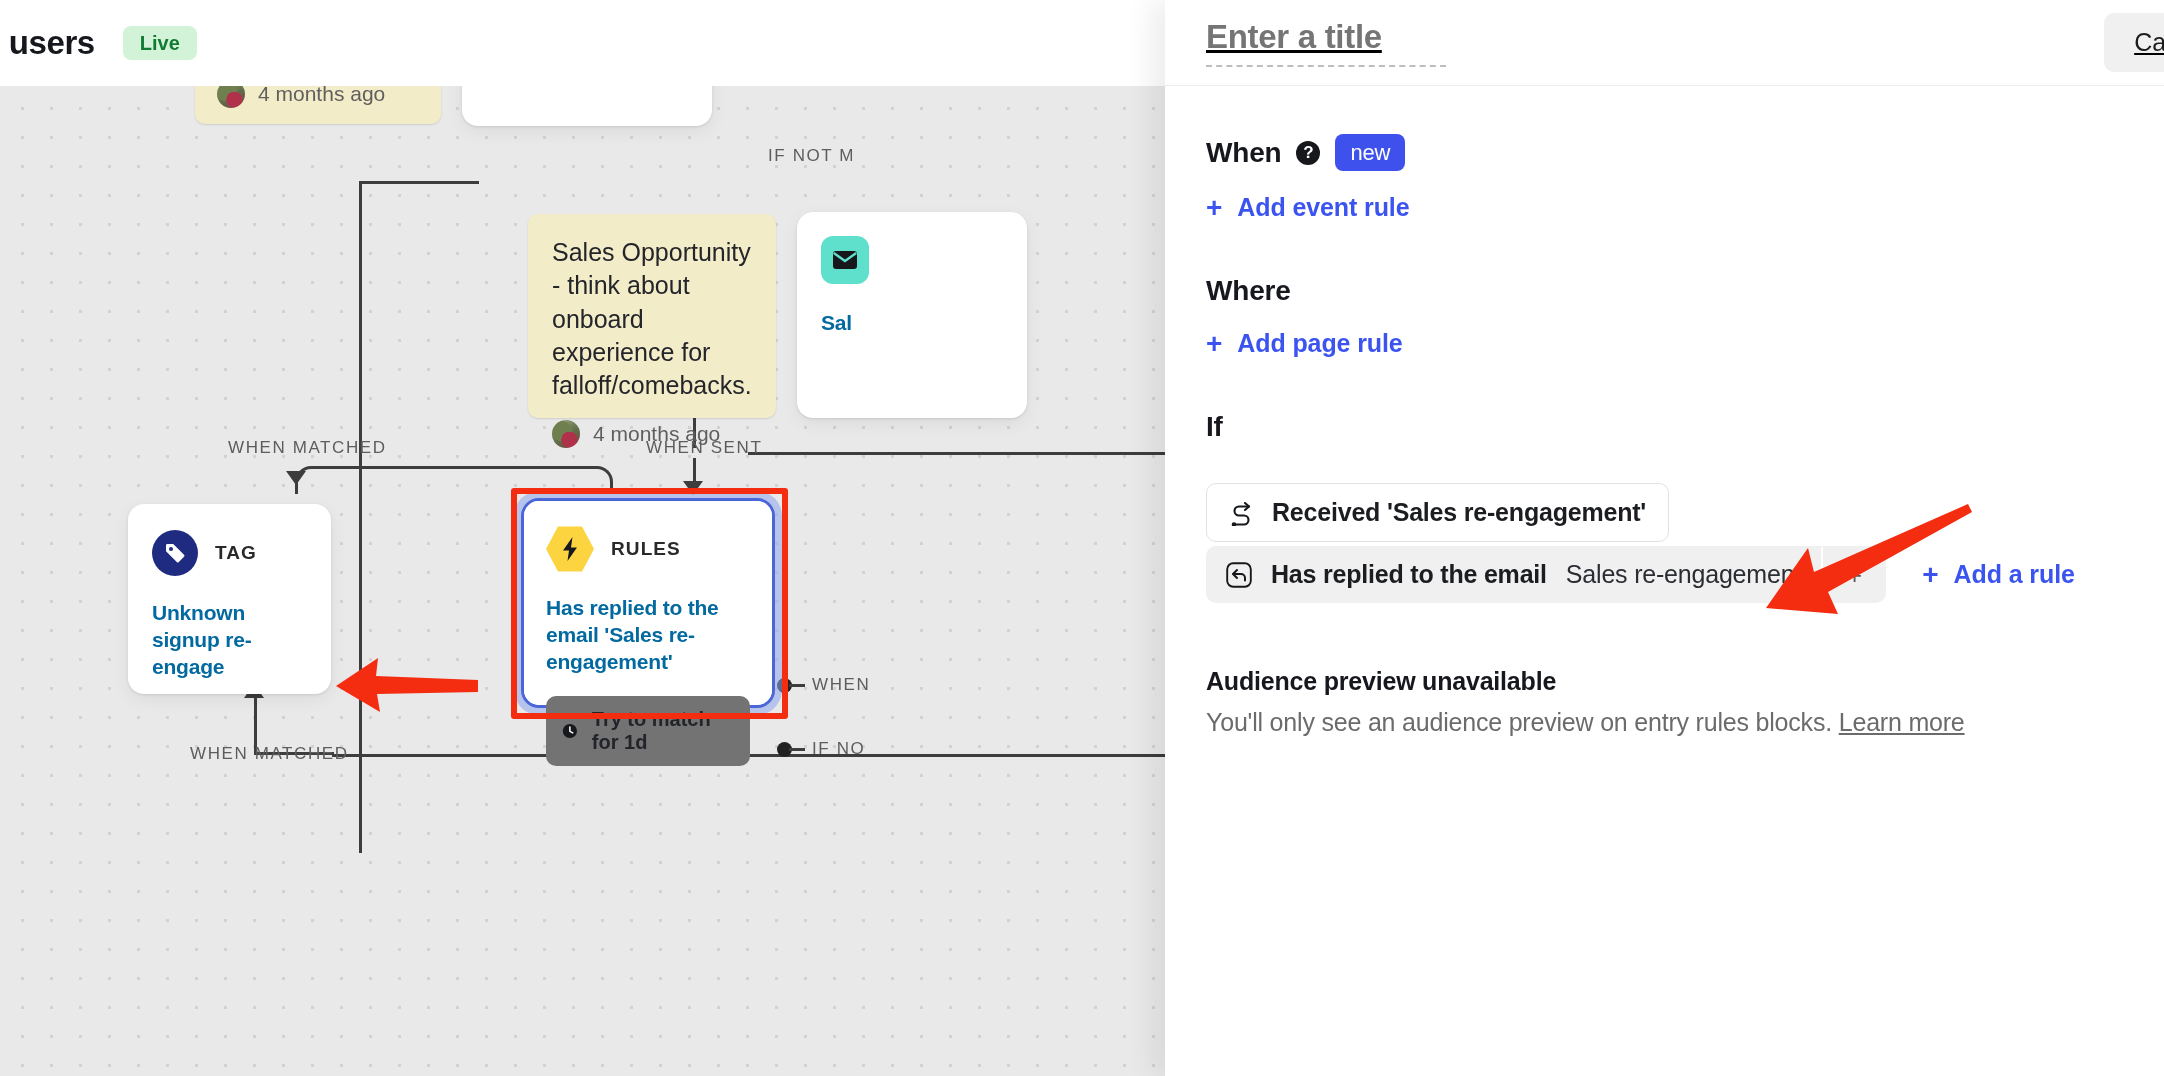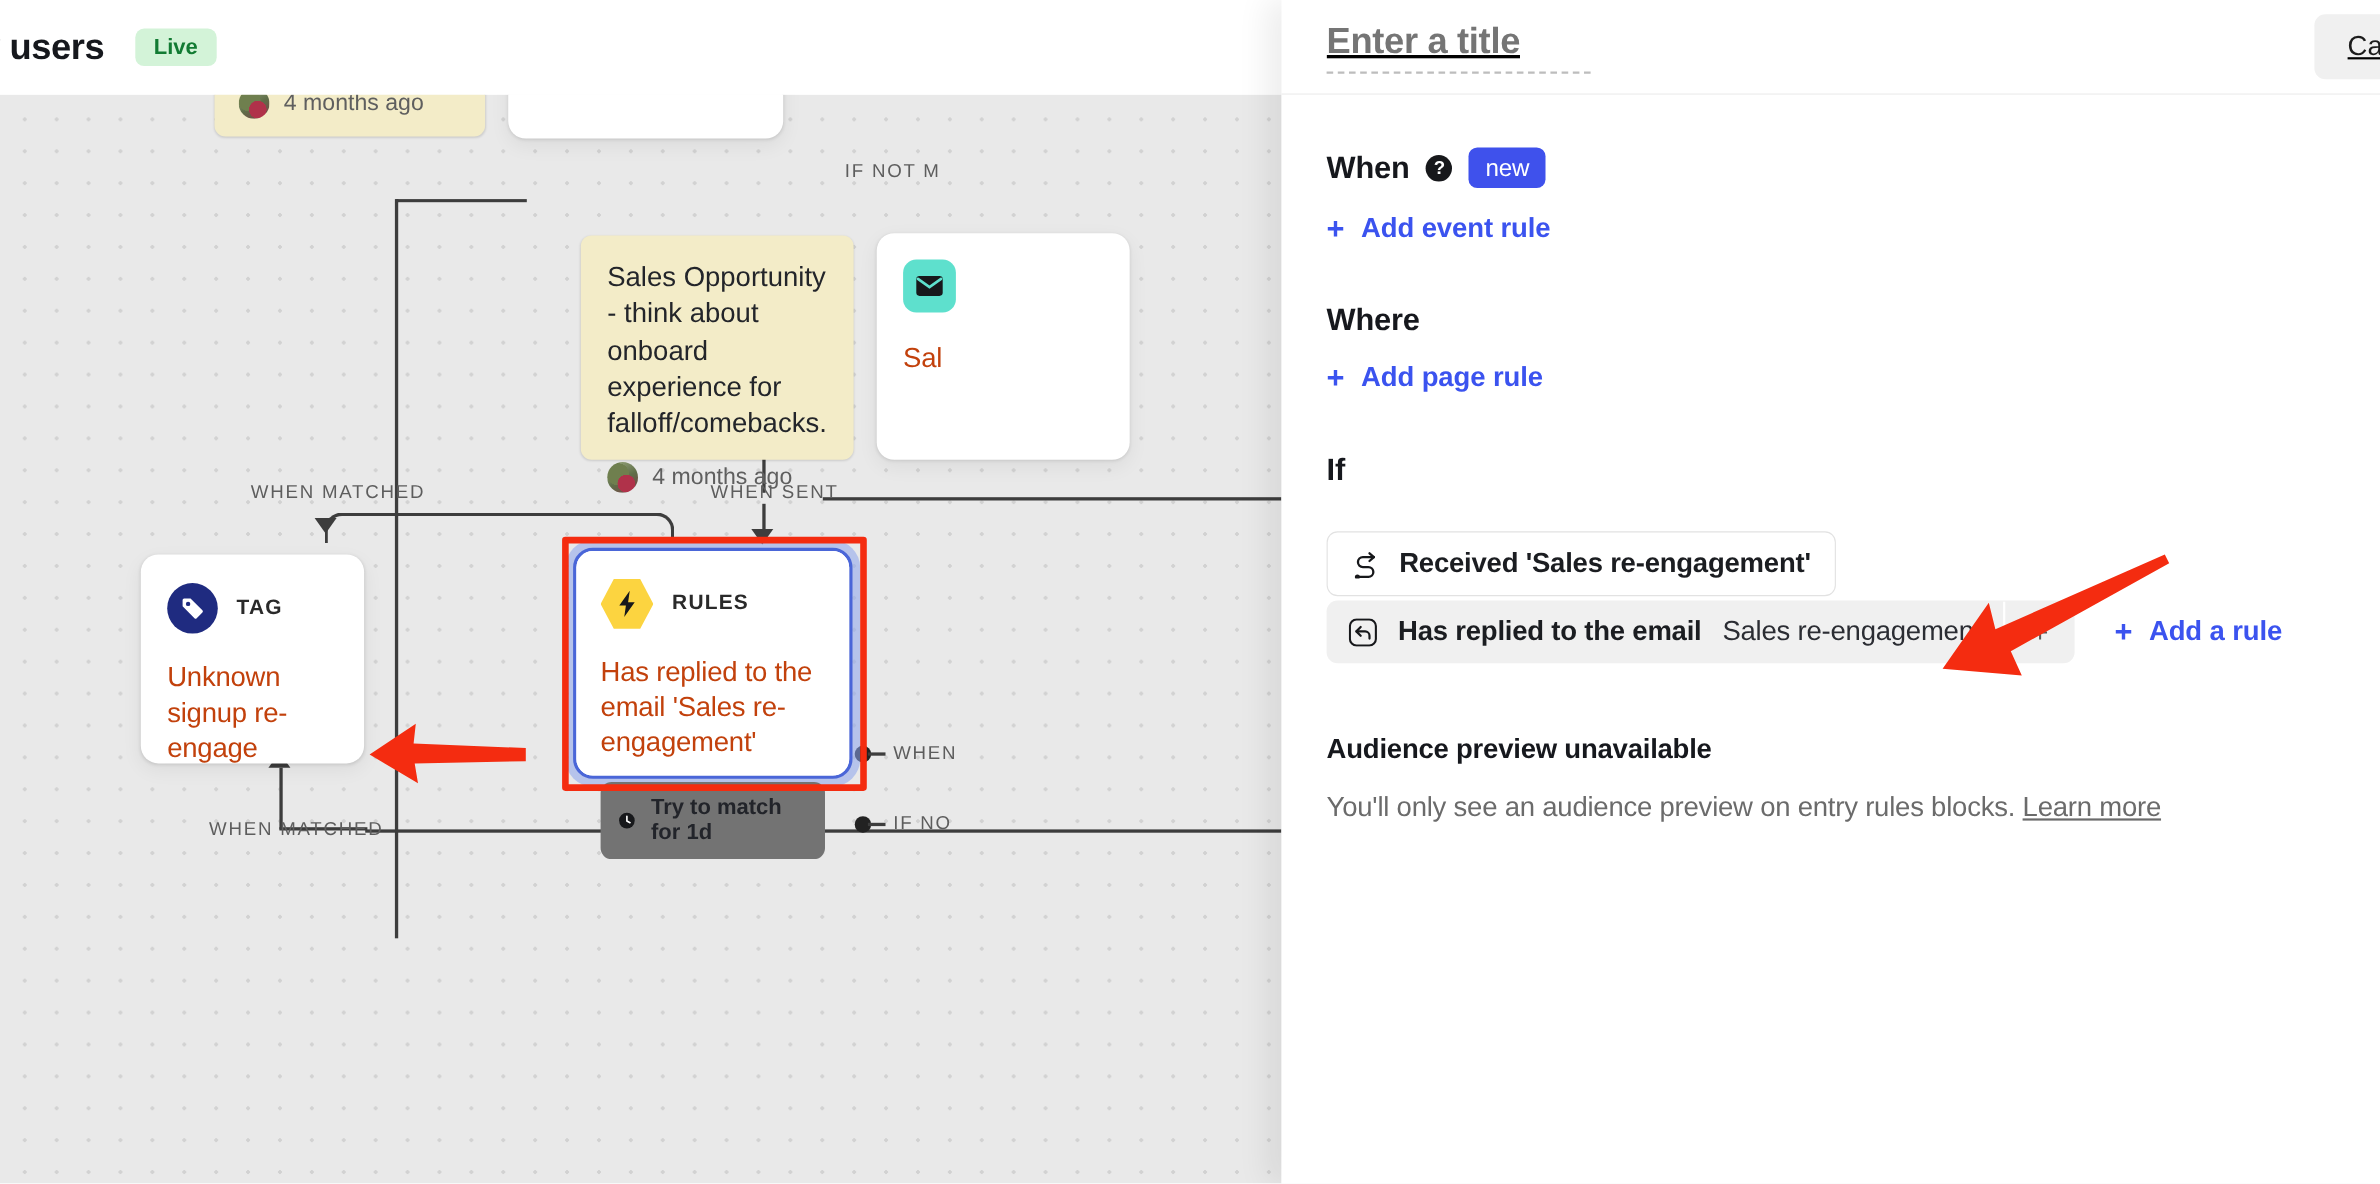--- a/index.html
+++ b/index.html
@@ -81,21 +81,21 @@
     background: #fff;
     border-radius: 16px;
     box-shadow: 0 1px 3px rgba(0,0,0,.10), 0 6px 18px rgba(0,0,0,.06);
   }
   .node-head { display: flex; align-items: center; gap: 17px; }
   .node-kind {
     font-size: 19px; font-weight: 600; color: #2a2a2a;
     letter-spacing: 1.1px;
   }
   .node-title {
-    font-size: 25px; font-weight: 400; color: #c2410c;
+    font-size: 21px; font-weight: 700; color: #0369a1;
     line-height: 1.28; letter-spacing: -0.2px;
   }
   .icon-circle {
     width: 46px; height: 46px; border-radius: 50%;
     background: #1f2b80;
     display: flex; align-items: center; justify-content: center;
     flex: 0 0 auto;
   }
   .icon-hex {
     width: 48px; height: 48px;
@@ -246,21 +246,21 @@
     font-size: 26px; color: #5a5a5a; line-height: 1;
     display: flex; align-items: center;
   }
   .audience {
     margin-top: 64px;
   }
   .audience h4 {
     font-size: 25px; font-weight: 700; color: #16181d; letter-spacing: -0.2px;
   }
   .audience p {
-    margin-top: 24px;
+    margin-top: 12px;
     font-size: 25px; color: #6b6b6b; letter-spacing: -0.2px;
   }
   .audience p a { color: #6b6b6b; text-decoration: underline; }
   .canvas-arrow { position: absolute; left: 330px; top: 560px; z-index: 9; pointer-events: none; }
 </style>
 </head>
 <body>
 
 <div id="root">
 

